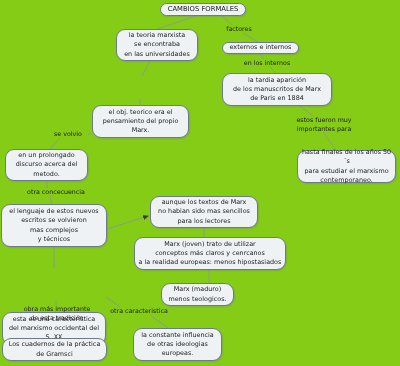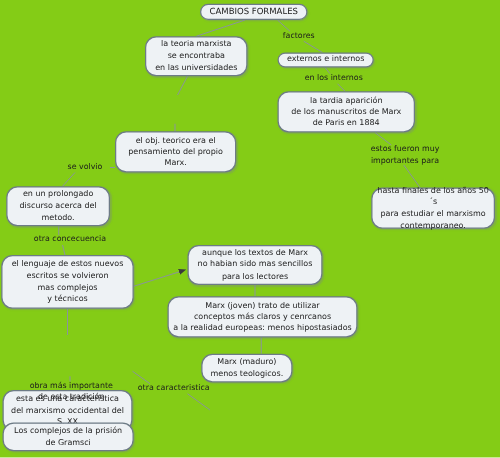--- a/index.html
+++ b/index.html
@@ -148,22 +148,25 @@
 conceptos más claros y cenrcanos
 a la realidad europeas: menos hipostasiados</div>
 
   <div class="node pill" style="left:161px;top:283px;width:73px;height:23px;">Marx (maduro)
 menos teologicos.</div>
 
   <div class="node pill" style="left:2px;top:268px;width:104px;height:33px;margin-top:44px;">esta es una característica
 del marxismo occidental del
 S. XX</div>
 
+  <div class="node pill" style="left:133px;top:328px;width:89px;height:33px;">la constante influencia
+de otras ideologias
+europeas.</div>
 
-  <div class="node pill" style="left:2px;top:338px;width:105px;height:23px;">Los complejos de la prisión
+  <div class="node pill" style="left:2px;top:338px;width:105px;height:23px;">Los cuadernos de la práctica
 de Gramsci</div>
 
   <div class="link-label" style="left:219px;top:25px;width:40px;">factores</div>
 
   <div class="link-label" style="left:236px;top:59px;width:62px;">en los internos</div>
 
   <div class="link-label" style="left:288px;top:116px;width:72px;">estos fueron muy
 importantes para</div>
 
   <div class="link-label" style="left:48px;top:130px;width:40px;">se volvio</div>

